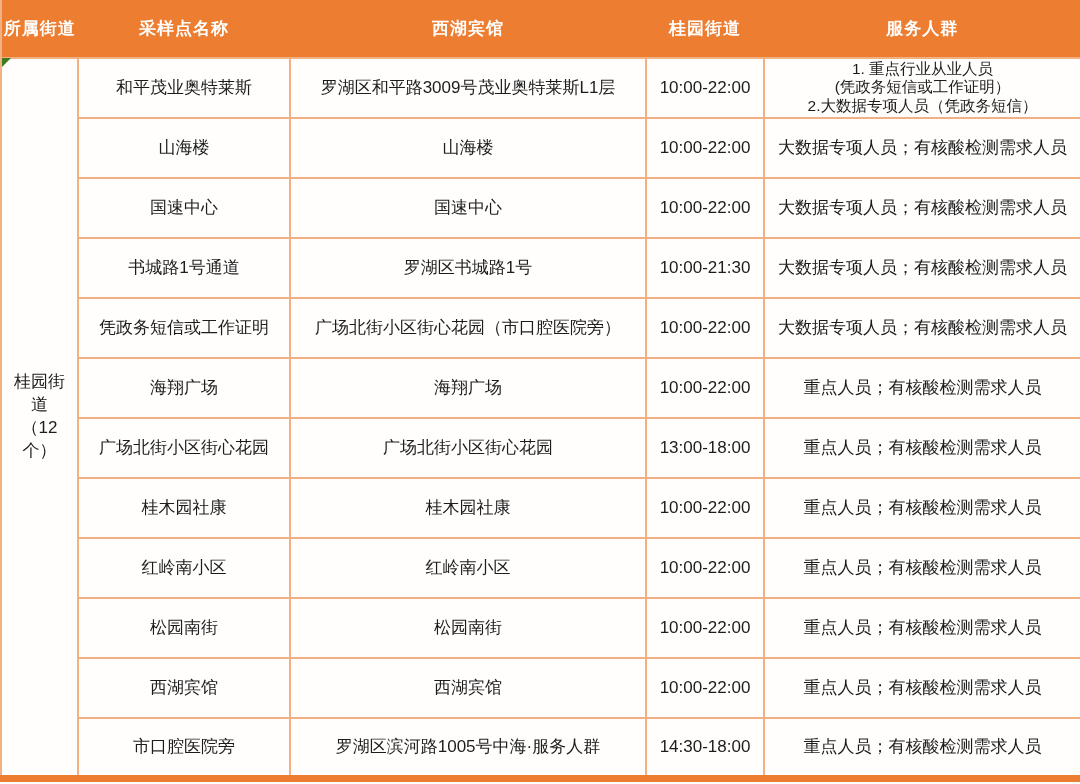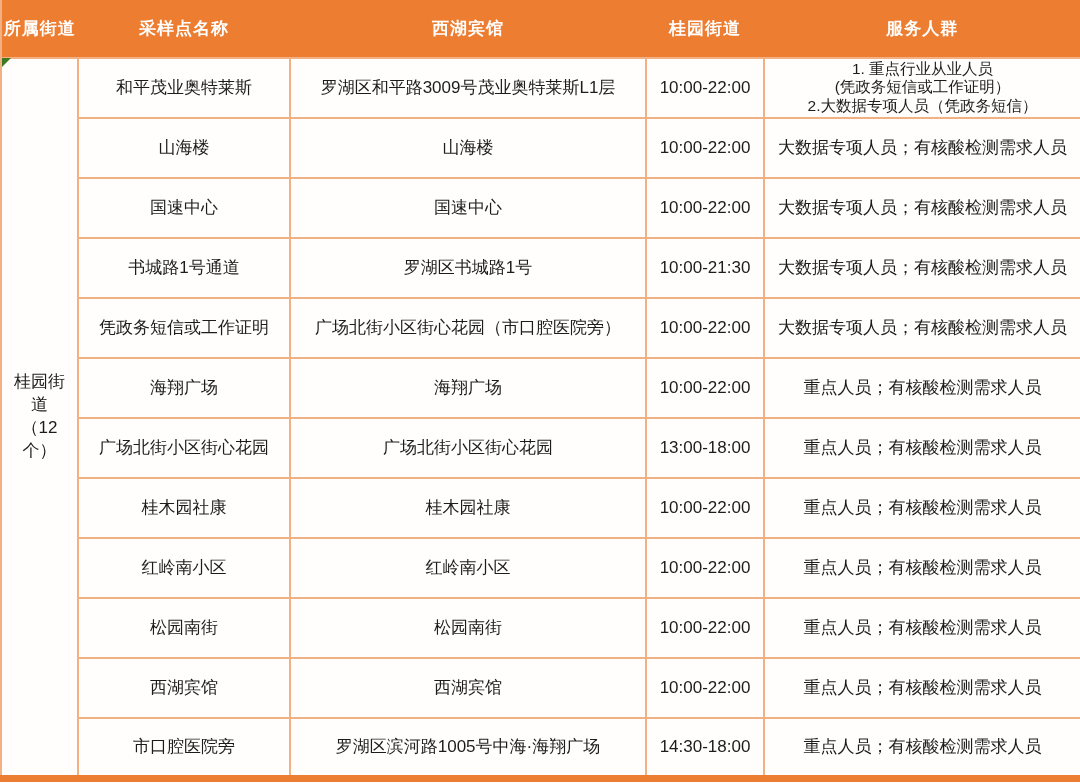--- a/index.html
+++ b/index.html
@@ -157,21 +157,21 @@
         <td>重点人员；有核酸检测需求人员</td>
       </tr>
       <tr>
         <td>西湖宾馆</td>
         <td>西湖宾馆</td>
         <td>10:00-22:00</td>
         <td>重点人员；有核酸检测需求人员</td>
       </tr>
       <tr>
         <td>市口腔医院旁</td>
-        <td>罗湖区滨河路1005号中海·海翔广场</td>
+        <td>罗湖区滨河路1005号中海·服务人群</td>
         <td>14:30-18:00</td>
         <td>重点人员；有核酸检测需求人员</td>
       </tr>
     </tbody>
   </table>
 
   <div class="corner-marker"></div>
 
 </div>
 

